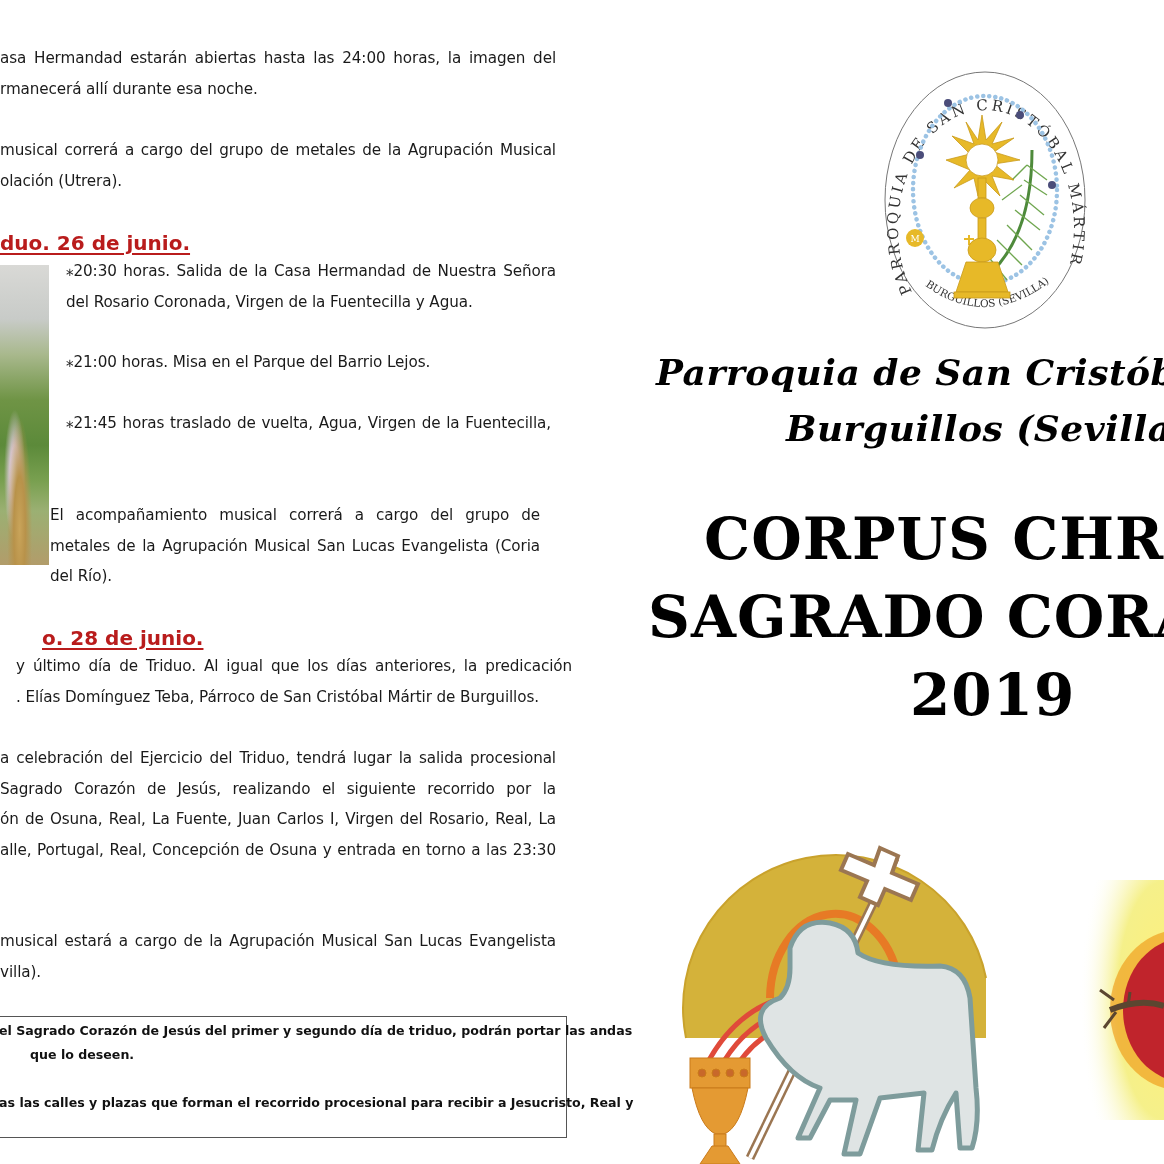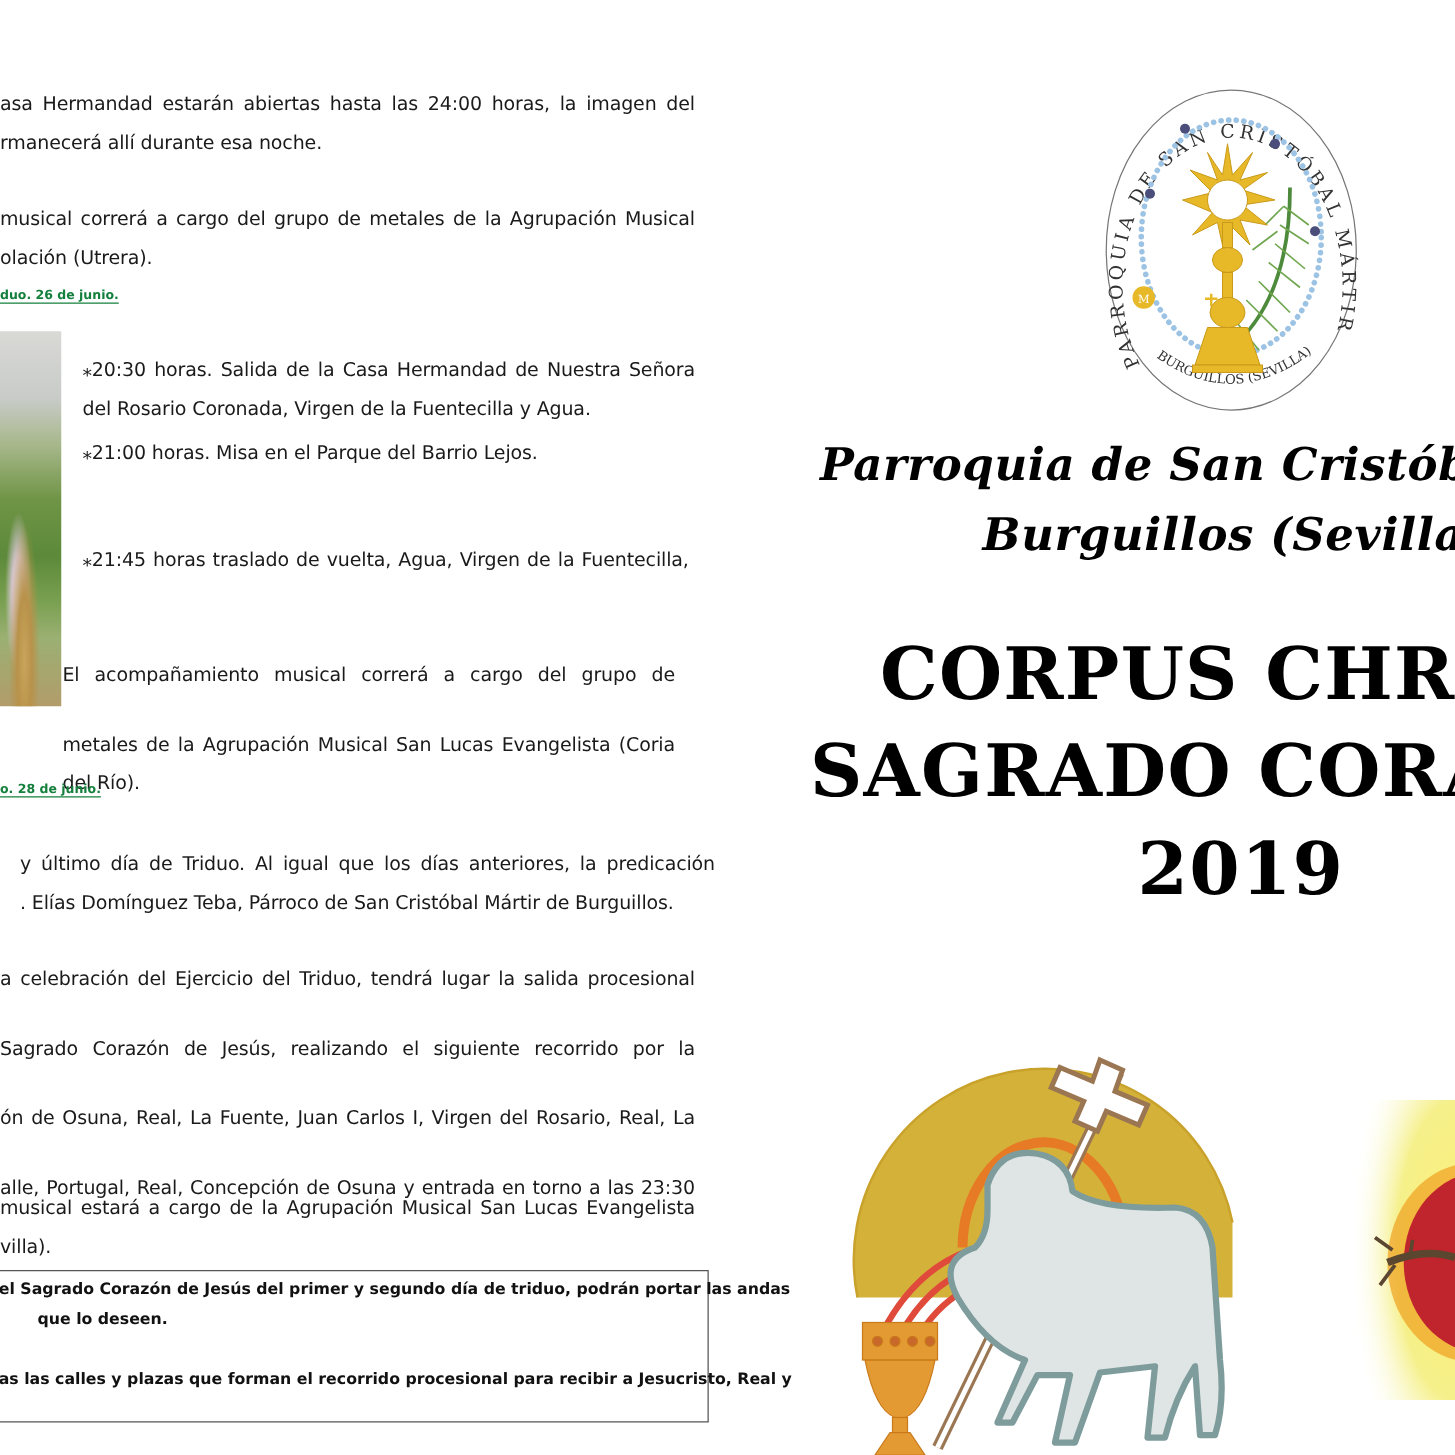--- a/index.html
+++ b/index.html
@@ -9,23 +9,23 @@
     font-family: "DejaVu Sans", "Liberation Sans", sans-serif;
   }
   .page-left { position: absolute; left: 0; top: 0; width: 600px; height: 1164px; }
   .page-right { position: absolute; left: 600px; top: 0; width: 564px; height: 1164px; }
 
   .para {
     position: absolute; font-size: 15.2px; line-height: 30.5px; color: #1a1a1a;
     text-align: justify; white-space: nowrap; letter-spacing: -0.1px;
   }
   .para .ln { display: block; height: 30.5px; }
-  .ln.just { text-align-last: justify; margin-top: 25px; }
+  .ln.just { text-align-last: justify; }
   .heading {
-    position: absolute; font-size: 10px; font-weight: bold; color: #15803d;
+    position: absolute; font-size: 20px; font-weight: bold; color: #b91c1c;
     text-decoration: underline; text-underline-offset: 3px; white-space: nowrap;
   }
   .photo {
     position: absolute; left: 0; top: 265px; width: 49px; height: 300px;
     background:
       radial-gradient(ellipse at 40% 88%, #c9a45a 0%, #b8924a 14%, transparent 30%),
       radial-gradient(ellipse at 30% 70%, #e7dfe6 0%, #d9c8d6 10%, transparent 22%),
       linear-gradient(180deg, #d9d9d6 0%, #c8cbc8 18%, #a8b88c 30%, #6f9445 45%, #5c8a3a 60%, #79a050 72%, #9bb073 82%, #b29c6a 100%);
   }
   .notice-box {
@@ -86,21 +86,21 @@
   <div class="para" style="left:66px; top:408px; width:485px;">
     <span class="ln just">⁎21:45 horas traslado de vuelta, Agua, Virgen de la Fuentecilla,</span>
   </div>
 
   <div class="para" style="left:50px; top:500px; width:490px;">
     <span class="ln just">El acompañamiento musical correrá a cargo del grupo de</span>
     <span class="ln just">metales de la Agrupación Musical San Lucas Evangelista (Coria</span>
     <span class="ln">del Río).</span>
   </div>
 
-  <div class="heading" style="left:0; top:626px;">o. 28 de junio.</div>
+  <div class="heading" style="left:0; top:626px;padding-left:42px;">o. 28 de junio.</div>
 
   <div class="para" style="left:0; top:651px; width:556px;padding-left:16px;">
     <span class="ln just">y último día de Triduo. Al igual que los días anteriores, la predicación</span>
     <span class="ln">. Elías Domínguez Teba, Párroco de San Cristóbal Mártir de Burguillos.</span>
   </div>
 
   <div class="para" style="left:0; top:743px; width:556px;">
     <span class="ln just">a celebración del Ejercicio del Triduo, tendrá lugar la salida procesional</span>
     <span class="ln just">Sagrado Corazón de Jesús, realizando el siguiente recorrido por la</span>
     <span class="ln just">ón de Osuna, Real, La Fuente, Juan Carlos I, Virgen del Rosario, Real, La</span>

